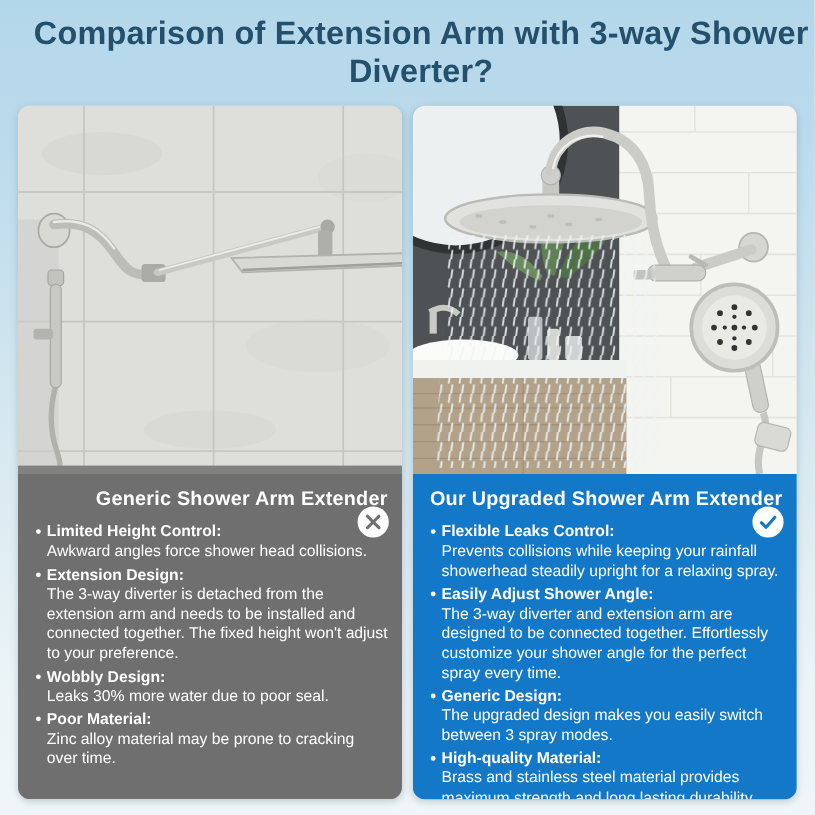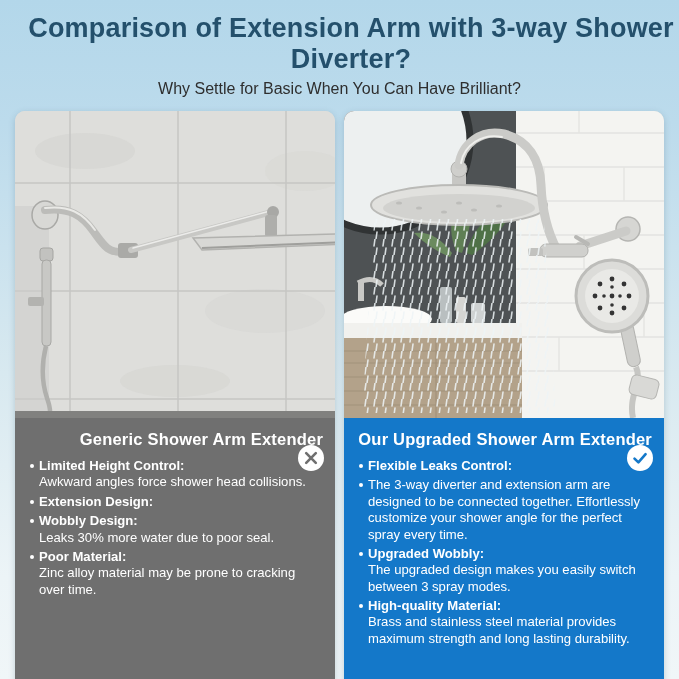--- a/index.html
+++ b/index.html
@@ -26,21 +26,20 @@
   .pt-heading{font-weight:800;display:block;}
   .pt-body{display:block;}
 </style>
 </head>
 <body>
 
 <div class="page">
 
   <div class="header">
     <h1 class="title">Comparison of Extension Arm with 3-way Shower Diverter?</h1>
-    <p class="subtitle">Why Settle for Basic When You Can Have Brilliant?</p>
   </div>
 
   <div class="cards">
 
     <div class="card">
       <div class="photo">
         <svg width="320" height="307" viewBox="0 0 320 307">
 
           <rect x="0" y="0" width="320" height="307" fill="#dededb"></rect>
           <ellipse cx="70" cy="40" rx="50" ry="18" fill="#d4d4d1" opacity="0.6"></ellipse>
@@ -88,20 +87,21 @@
             <span class="dot"></span>
             <span class="pt-text">
                 <span class="pt-heading">Limited Height Control:</span>
                 <span class="pt-body">Awkward angles force shower head collisions.</span>
               </span>
           </div>
           <div class="point">
             <span class="dot"></span>
             <span class="pt-text">
                 <span class="pt-heading">Extension Design:</span>
+                <span class="pt-body">The 3-way diverter is detached from the extension arm and needs to be installed and connected together. The fixed height won't adjust to your preference.</span>
               </span>
           </div>
           <div class="point">
             <span class="dot"></span>
             <span class="pt-text">
                 <span class="pt-heading">Wobbly Design:</span>
                 <span class="pt-body">Leaks 30% more water due to poor seal.</span>
               </span>
           </div>
           <div class="point">
@@ -226,32 +226,34 @@
         <div class="panel-title">Our Upgraded Shower Arm Extender</div>
         <svg class="status-icon" viewBox="0 0 28 28">
           <circle cx="14" cy="14" r="13" fill="#ffffff"></circle>
           <path d="M8.5 14.6 L12.4 18.4 L19.6 10.2" stroke="#1478c9" stroke-width="2.6" stroke-linecap="round" stroke-linejoin="round" fill="none"></path>
         </svg>
         <div class="points">
           <div class="point">
             <span class="dot"></span>
             <span class="pt-text">
                 <span class="pt-heading">Flexible Leaks Control:</span>
-              </span>
-          </div>
-          <div class="point">
-            <span class="dot"></span>
-            <span class="pt-text">
+                <span class="pt-body">Prevents collisions while keeping your rainfall showerhead steadily upright for a relaxing spray.</span>
+              </span>
+          </div>
+          <div class="point">
+            <span class="dot"></span>
+            <span class="pt-text">
+                <span class="pt-heading">Easily Adjust Shower Angle:</span>
                 <span class="pt-body">The 3-way diverter and extension arm are designed to be connected together. Effortlessly customize your shower angle for the perfect spray every time.</span>
               </span>
           </div>
           <div class="point">
             <span class="dot"></span>
             <span class="pt-text">
-                <span class="pt-heading">Upgraded Wobbly:</span>
+                <span class="pt-heading">Generic Design:</span>
                 <span class="pt-body">The upgraded design makes you easily switch between 3 spray modes.</span>
               </span>
           </div>
           <div class="point">
             <span class="dot"></span>
             <span class="pt-text">
                 <span class="pt-heading">High-quality Material:</span>
                 <span class="pt-body">Brass and stainless steel material provides maximum strength and long lasting durability.</span>
               </span>
           </div>

